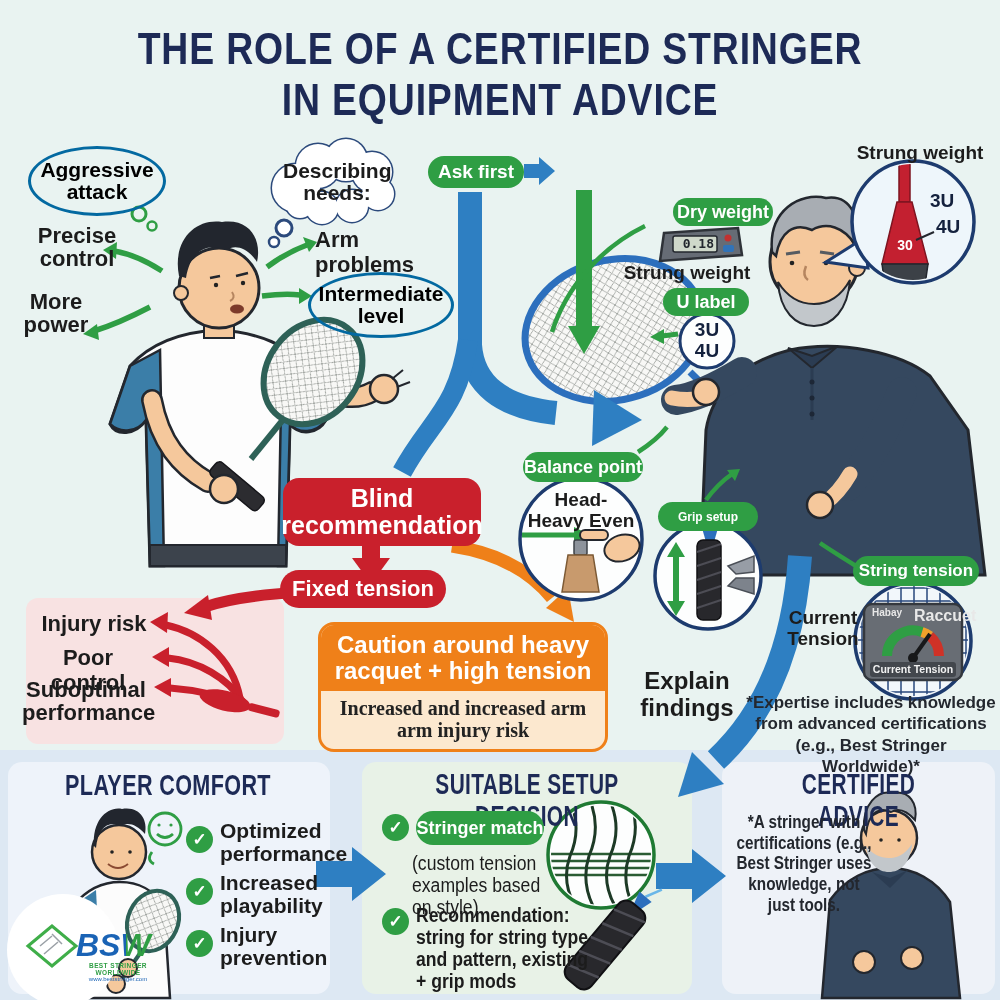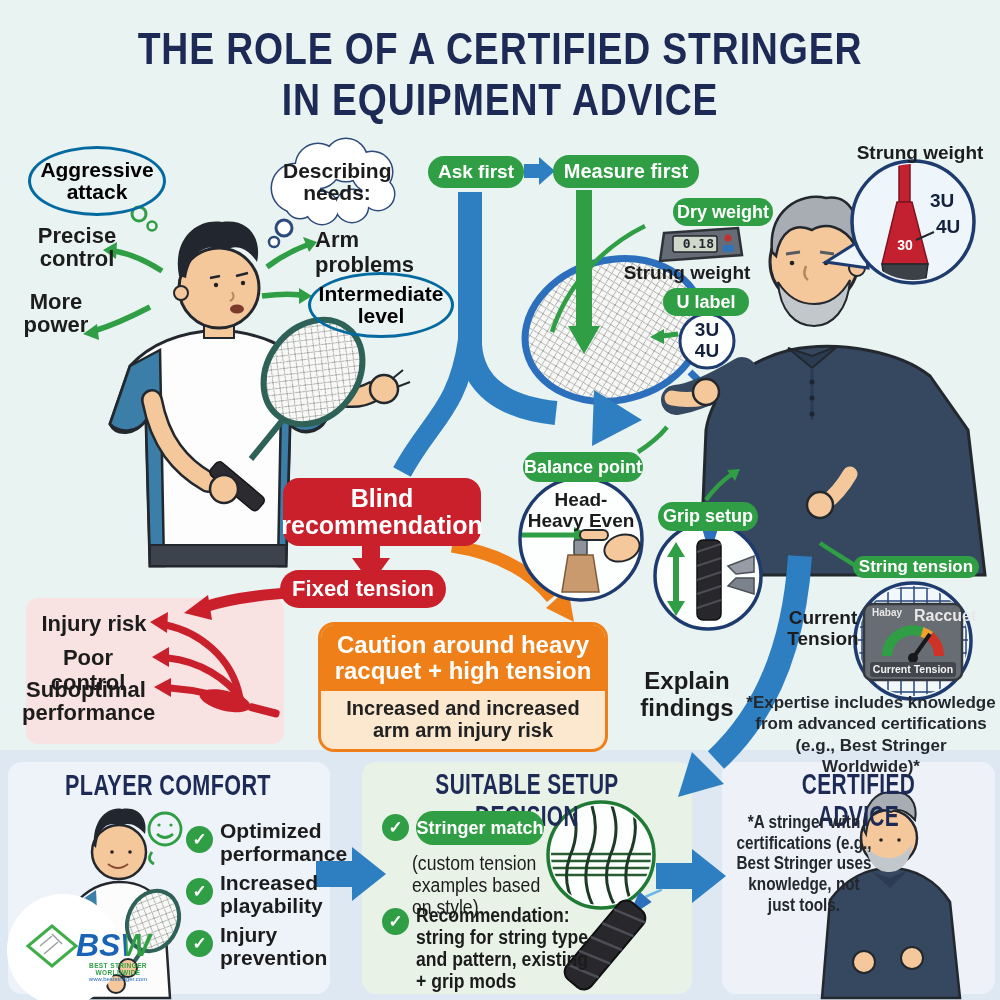--- a/index.html
+++ b/index.html
@@ -321,40 +321,39 @@
   </div>
   <div class="t ctr" style="left:16px;top:224px;width:122px;font-size:22px;line-height:1.05;">Precise control</div>
   <div class="t ctr" style="left:4px;top:290px;width:104px;font-size:22px;line-height:1.05;">More power</div>
   <div class="t ctr" style="left:283px;top:160px;width:108px;font-size:21px;line-height:1.05;z-index:6;">Describing needs:</div>
   <div class="t" style="left:315px;top:228px;width:140px;font-size:22px;">Arm problems</div>
   <div class="ell" style="left:308px;top:272px;width:140px;height:60px;font-size:21px;">
     <span>Intermediate level</span>
   </div>
 
   <div class="pill" style="left:428px;top:156px;width:96px;height:32px;font-size:19px;">Ask first</div>
-  <div class="pill" style="left:553px;top:155px;width:146px;height:33px;font-size:20px;">Measure first</div>
 
   <div class="pill" style="left:633px;top:198px;width:100px;height:28px;font-size:18px;border-radius:14px;margin-left:40px;">Dry weight</div>
   <div class="t lcd" style="left:676px;top:237px;width:38px;font-size:13px;text-align:right;color:#23272e;">0.18</div>
   <div class="t ctr" style="left:612px;top:262px;width:150px;font-size:19px;">Strung weight</div>
   <div class="pill" style="left:663px;top:288px;width:86px;height:28px;font-size:18px;border-radius:14px;">U label</div>
   <div class="t ctr pre" style="left:684px;top:320px;width:46px;font-size:19px;line-height:1.1;color:#14213d;">3U
 4U</div>
 
   <div class="t ctr" style="left:850px;top:142px;width:140px;font-size:19px;">Strung weight</div>
   <div class="t ctr white" style="left:892px;top:238px;width:26px;font-size:14px;">30</div>
   <div class="t" style="left:930px;top:190px;width:34px;font-size:19px;color:#14213d;">3U</div>
   <div class="t" style="left:936px;top:216px;width:34px;font-size:19px;color:#14213d;">4U</div>
 
   <div class="pill" style="left:523px;top:452px;width:120px;height:30px;font-size:18px;border-radius:15px;">Balance point</div>
   <div class="t ctr" style="left:527px;top:490px;width:108px;font-size:19px;line-height:1.1;">Head-Heavy Even</div>
 
-  <div class="pill" style="left:658px;top:502px;width:100px;height:29px;font-size:18px;border-radius:15px;">Grip setup</div>
-
-  <div class="pill" style="left:853px;top:556px;width:126px;height:22px;font-size:17px;border-radius:15px;">String tension</div>
+  <div class="pill" style="left:658px;top:502px;width:100px;height:29px;font-size:12px;border-radius:15px;">Grip setup</div>
+
+  <div class="pill" style="left:853px;top:556px;width:126px;height:30px;font-size:17px;border-radius:15px;">String tension</div>
   <div class="t ctr" style="left:786px;top:608px;width:74px;font-size:19px;line-height:1.1;">Current Tension</div>
   <div class="t" style="left:872px;top:607px;width:42px;font-size:10px;color:#e8e8e8;">Habay</div>
   <div class="t" style="left:914px;top:607px;width:46px;font-size:16px;text-align:right;color:#e8e8e8;">Raccuet</div>
   <div class="t ctr" style="left:870px;top:664px;width:86px;font-size:10.5px;color:#f2f2f2;">Current Tension</div>
 
   <div class="redbox" style="left:283px;top:478px;width:198px;height:68px;border-radius:16px;font-size:25px;">
     <span>Blind recommendation</span>
   </div>
   <div class="redbox" style="left:280px;top:570px;width:166px;height:38px;border-radius:20px;font-size:22px;">
     <span>Fixed tension</span>
@@ -363,21 +362,21 @@
   <div style="position:absolute;left:26px;top:598px;width:258px;height:146px;background:#f8e2e2;border-radius:12px;z-index:1;"></div>
   <div class="t ctr" style="left:40px;top:612px;width:108px;font-size:22px;">Injury risk</div>
   <div class="t ctr" style="left:28px;top:646px;width:120px;font-size:22px;">Poor control</div>
   <div class="t ctr" style="left:22px;top:678px;width:128px;font-size:22px;line-height:1.05;">Suboptimal performance</div>
 
   <div style="position:absolute;left:318px;top:622px;width:284px;height:124px;border:3px solid #ef8019;border-radius:16px;background:#fce8cf;z-index:4;overflow:hidden;">
     <div style="height:66px;background:#ef8019;display:flex;align-items:center;justify-content:center;">
       <span class="white ctr" style="font-size:24px;font-weight:700;line-height:1.08;padding:0 10px;">Caution around heavy racquet + high tension</span>
     </div>
     <div style="height:55px;display:flex;align-items:center;justify-content:center;">
-      <span class="ctr" style="font-size:20px;font-weight:700;line-height:1.1;color:#222;padding:0 14px;">Increased and increased arm arm injury risk</span>
+      <span class="ctr" style="font-size:20px;font-weight:700;line-height:1.1;color:#222;padding:0 14px;font-family:Liberation Serif, serif;">Increased and increased arm arm injury risk</span>
     </div>
   </div>
 
   <div class="t ctr" style="left:634px;top:668px;width:106px;font-size:24px;line-height:1.12;">Explain findings</div>
   <div class="t ctr" style="left:746px;top:692px;width:250px;font-size:17px;line-height:1.25;color:#23272e;">*Expertise includes knowledge from advanced certifications (e.g., Best Stringer Worldwide)*</div>
 
   <div class="t ctr navy cond" style="left:18px;top:768px;width:300px;font-size:30px;font-weight:800;letter-spacing:.5px;">PLAYER COMFORT</div>
   <span class="check" style="left:186px;top:826px;">✓</span>
   <div class="t" style="left:220px;top:820px;width:118px;font-size:21px;line-height:1.08;">Optimized performance</div>
   <span class="check" style="left:186px;top:878px;">✓</span>

